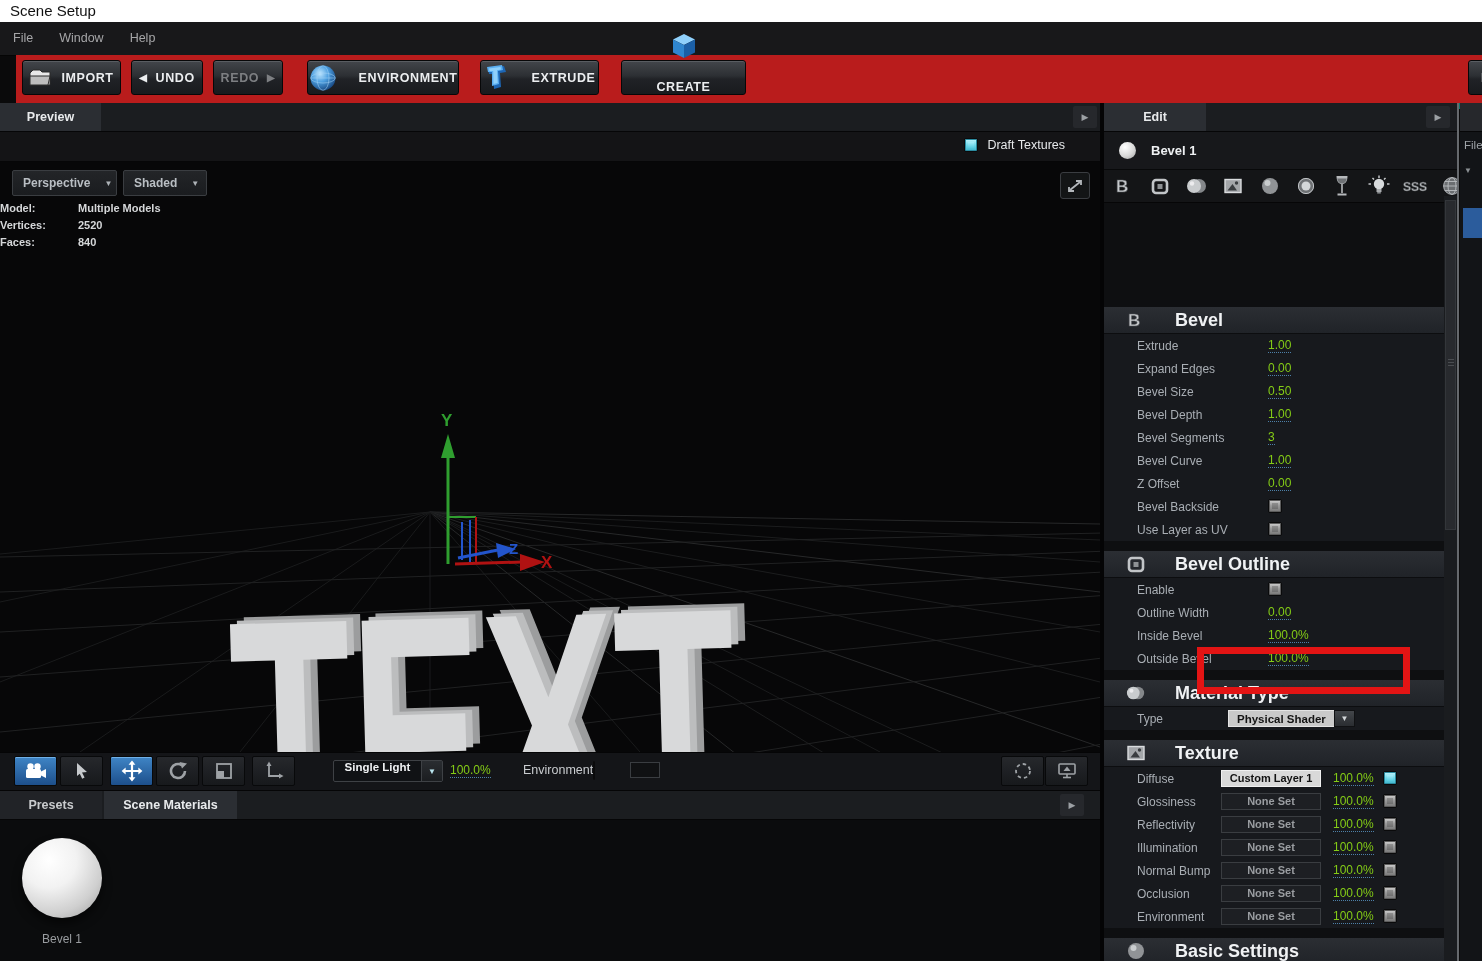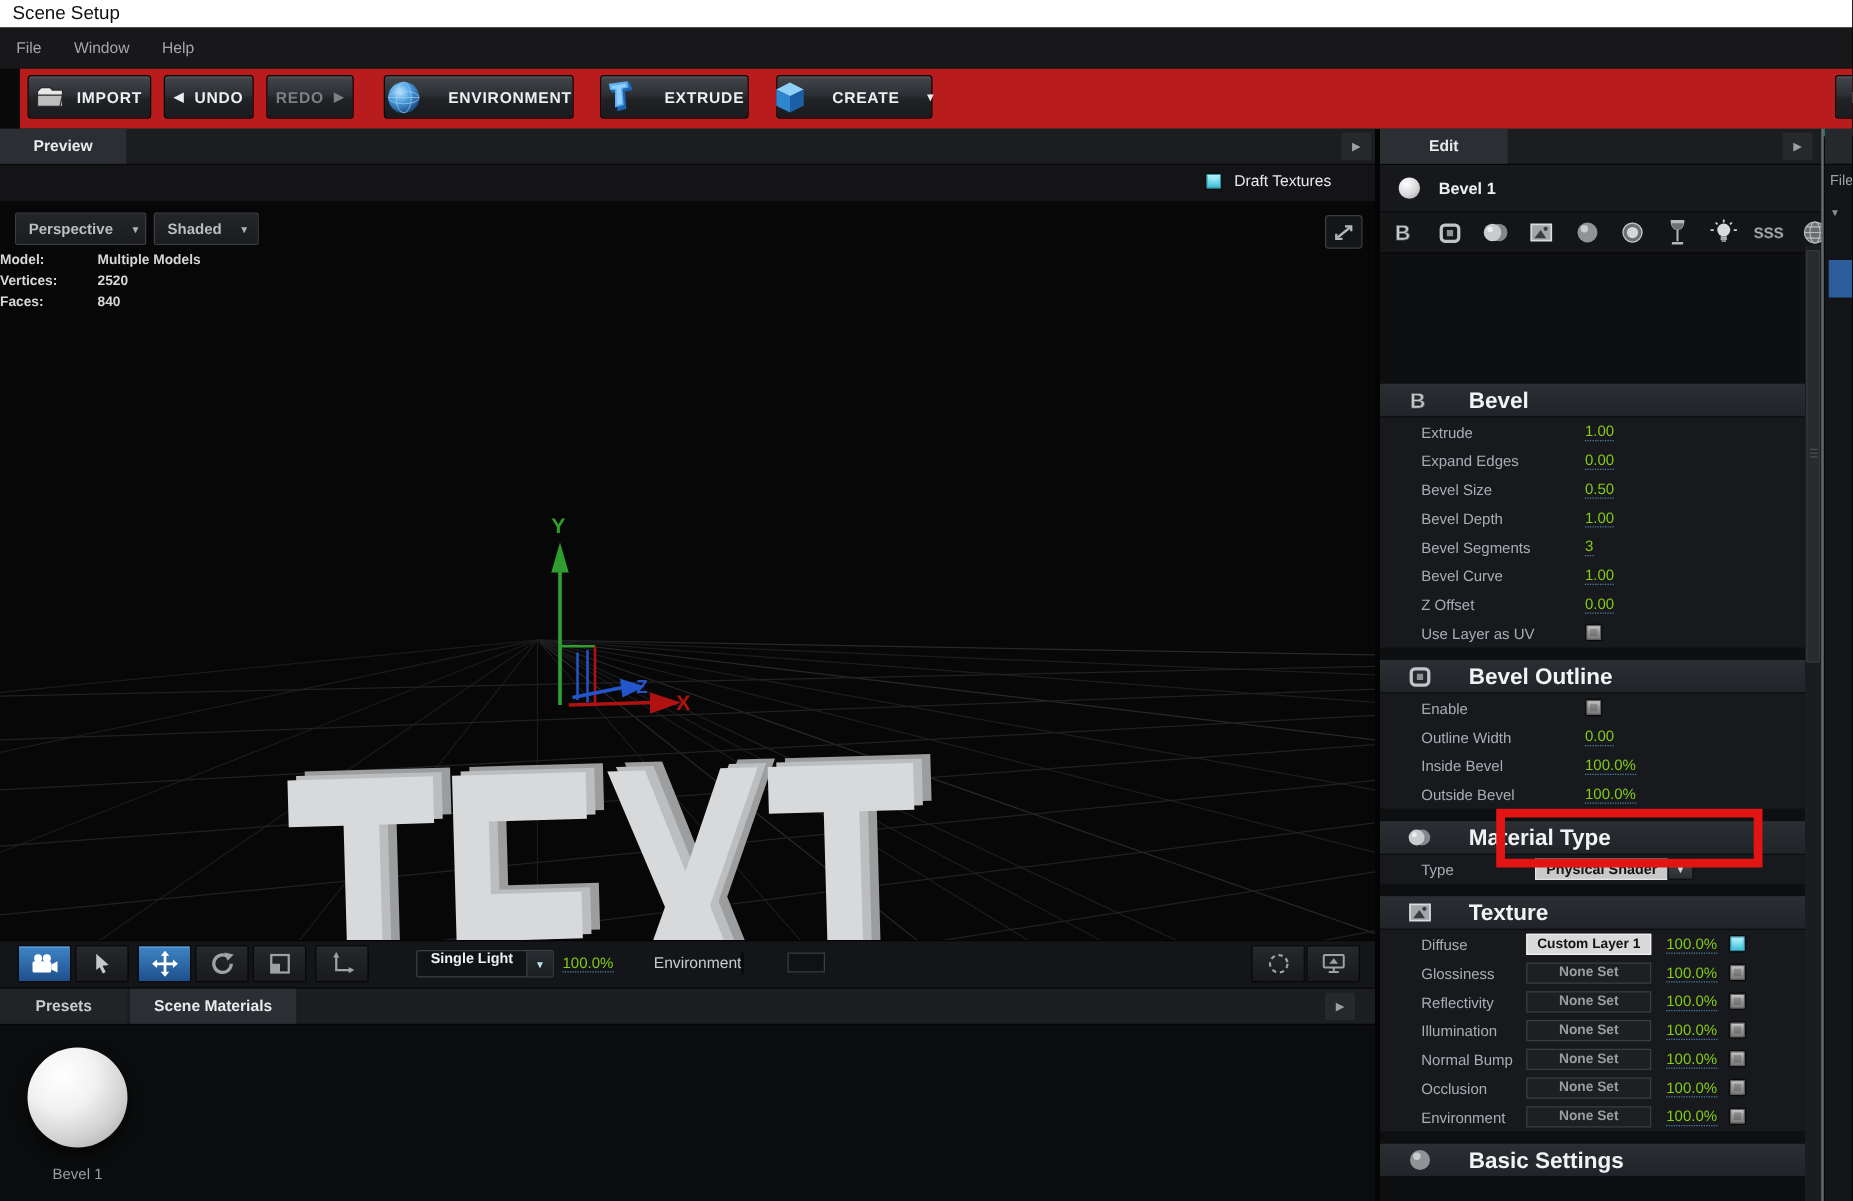--- a/index.html
+++ b/index.html
@@ -168,21 +168,21 @@
       <span>
         <svg width="26" height="28" viewBox="0 0 26 28">
           <path d="M4 4 L20 2 L22 8 L16 9 L17 23 L10 25 L9 10 L5 10 Z" fill="#1d66b4"></path>
           <path d="M3 3 L18 1 L19 6 L14 7 L15 20 L8 22 L8 8 L4 8 Z" fill="#5aaef0"></path>
           <path d="M5 4.5 L16.5 3 L17 5.5 L13 6.2 L13.7 19 L9.5 20 L9.2 7 L5.5 7 Z" fill="#8fd0fb"></path>
         </svg>
       </span>
       <span class="sep"></span>
       <span>EXTRUDE</span>
     </button>
-    <button class="tbtn" style="left:605px;width:125px;gap:20px;">
+    <button class="tbtn" style="left:605px;width:125px;gap:20px;flex-direction:column;">
       <span>
         <svg width="28" height="28" viewBox="0 0 28 28">
           <polygon points="14,2 25,7.5 14,13 3,7.5" fill="#8fd0fb"></polygon>
           <polygon points="3,7.5 14,13 14,26 3,20.5" fill="#2f86cf"></polygon>
           <polygon points="25,7.5 14,13 14,26 25,20.5" fill="#1b5fa6"></polygon>
         </svg>
       </span>
       <span>CREATE</span>
       <span class="arrowglyph" style="font-size:9px;">▼</span>
     </button>
@@ -497,20 +497,24 @@
           </div>
           <div class="prow">
             <span class="plabel">Bevel Curve</span>
             <span class="pval val">1.00</span>
           </div>
           <div class="prow">
             <span class="plabel">Z Offset</span>
             <span class="pval val">0.00</span>
           </div>
           <div class="prow">
+            <span class="plabel">Bevel Backside</span>
+            <span class="cbx"></span>
+          </div>
+          <div class="prow">
             <span class="plabel">Use Layer as UV</span>
             <span class="cbx"></span>
           </div>
         </div>
         <div class="section">
           <div class="sec-header">
             <span class="sec-icon">
               <svg width="20" height="20" viewBox="0 0 20 20">
                 <rect x="3" y="4" width="14" height="13" rx="3" fill="none" stroke="#c2c5c8" stroke-width="2.6"></rect>
                 <rect x="7.5" y="8" width="5" height="5" fill="#8e9194"></rect>

